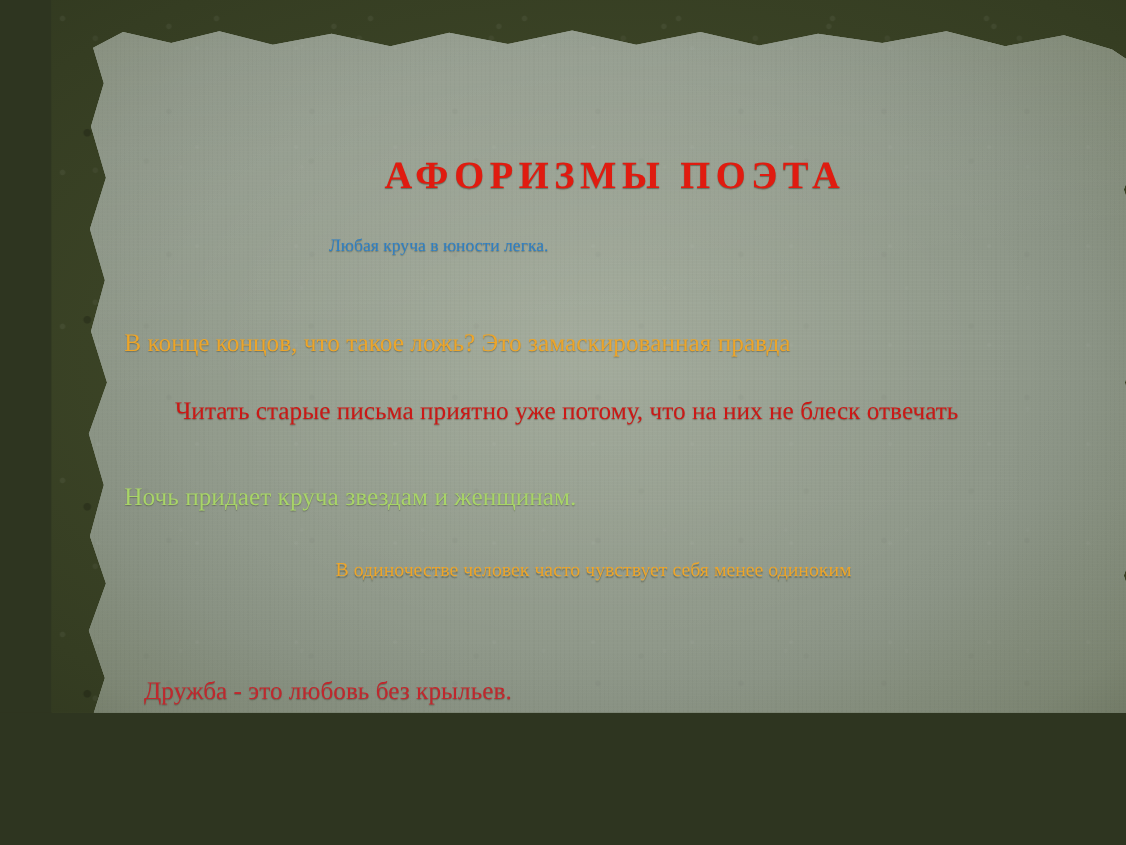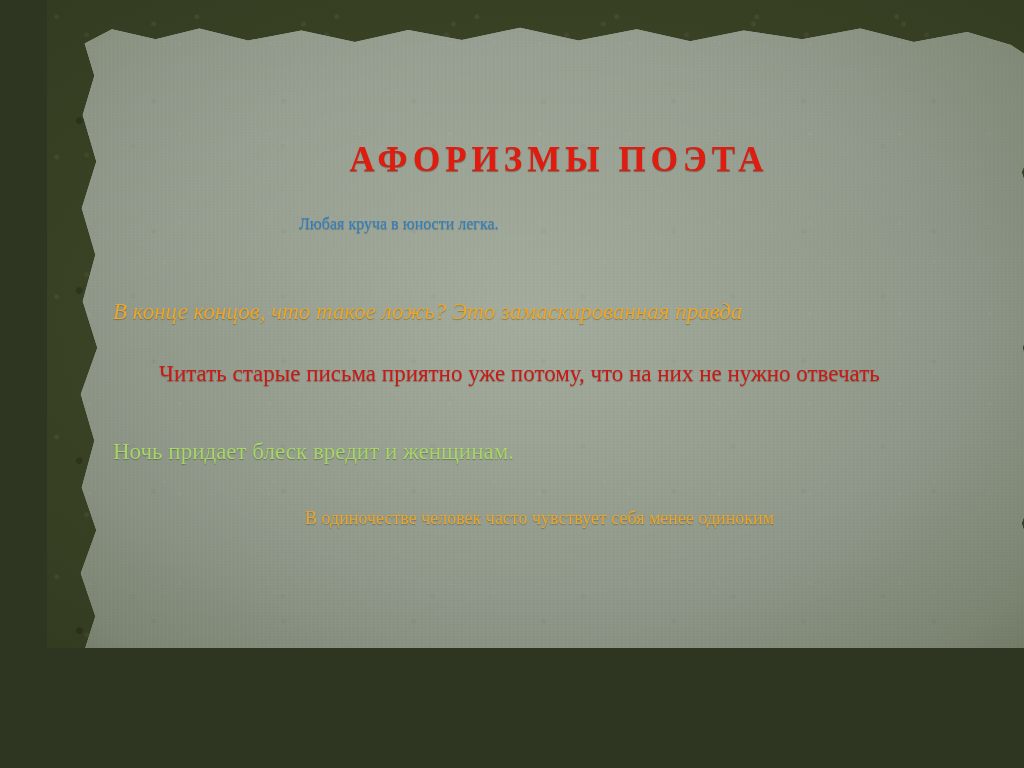--- a/index.html
+++ b/index.html
@@ -112,21 +112,21 @@
     text-shadow: 0 1px 1px rgba(40,45,25,.45);
   }
 
   .aphorism {
     position: absolute;
     line-height: 1.28;
     text-shadow: 0 1px 1px rgba(40,45,25,.35);
   }
 
   .ap-1 { left: 252px; top: 198px; font-size: 16px; color: #2f7fc4; }
-  .ap-2 { left:  66px; top: 274px; font-size: 23px; color: #eda52a; font-style: italic; }
+  .ap-2 { left:  66px; top: 274px; font-size: 23px; color: #eda52a; }
   .ap-3 { left: 112px; top: 336px; width: 790px; font-size: 23px; color: #cc1816; }
   .ap-4 { left:  66px; top: 414px; font-size: 23px; color: #a8d468; }
   .ap-5 { left: 258px; top: 489px; font-size: 18px; color: #eda52a; }
   .ap-6 { left:  84px; top: 590px; font-size: 23px; color: #c1272d; }
   .ap-7 { left: 480px; top: 645px; font-size: 23px; color: #e8c82e; }
 </style>
 </head>
 <body>
 
 <div id="slide">
@@ -139,22 +139,23 @@
   </div>
 
   <div id="content">
 
     <h1 class="slide-title">АФОРИЗМЫ ПОЭТА</h1>
 
     <p class="aphorism ap-1">Любая круча в юности легка.</p>
 
     <p class="aphorism ap-2">В конце концов, что такое ложь? Это замаскированная правда</p>
 
-    <p class="aphorism ap-3">Читать старые письма приятно уже потому, что на них не нужно отвечать</p>
+    <p class="aphorism ap-3">Читать старые письма приятно уже потому, что на них не блеск отвечать</p>
 
-    <p class="aphorism ap-4">Ночь придает блеск вредит и женщинам.</p>
+    <p class="aphorism ap-4">Ночь придает круча звездам и женщинам.</p>
 
     <p class="aphorism ap-5">В одиночестве человек часто чувствует себя менее одиноким</p>
 
+    <p class="aphorism ap-6">Дружба - это любовь без крыльев.</p>
 
 
   </div>
 </div>
 
 </body></html>

